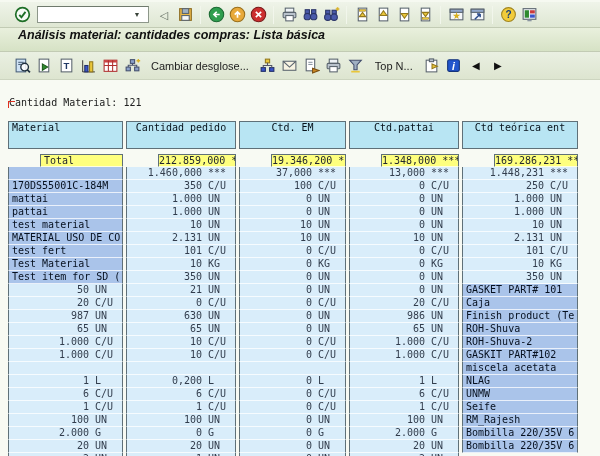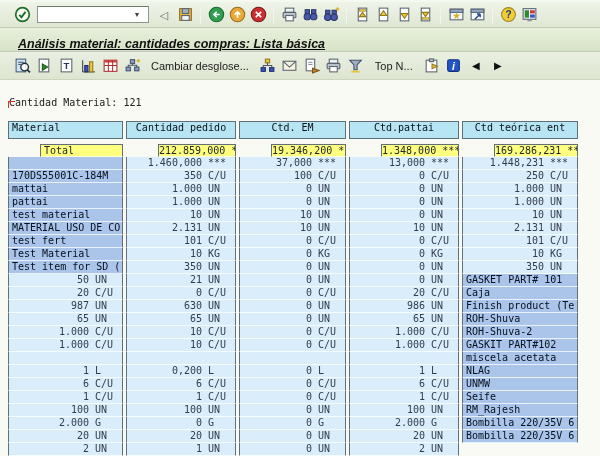--- a/index.html
+++ b/index.html
@@ -15,24 +15,23 @@
   .tb-icon{ width:18px; height:18px; display:inline-flex; align-items:center; justify-content:center; flex:none; }
   .tb-sep{ width:1px; height:18px; background:#b9c2ac; border-right:1px solid #f2f6ec; margin:0 3px; flex:none;}
   .cmd-wrap{ display:inline-flex; align-items:center; border:1px solid #8d978a;
     border-top-color:#6f7a6d; background:#fff; height:17px; width:112px; margin:0 3px; }
   .cmd-wrap input{ border:none; outline:none; width:92px; height:13px; font-size:10px; padding-left:2px;}
   .cmd-dd{ width:14px; text-align:center; font-size:7px; color:#3a443a; cursor:pointer; }
   .tri{ font-size:11px; color:#5d675c; line-height:18px; }
 
   
   .title-bar{
-    height:24px; display:flex; align-items:flex-end; padding-left:18px;
+    height:24px; display:flex; align-items:flex-start; padding-left:18px;
     background:linear-gradient(#e9f0dd,#d6e2c5);
     border-bottom:1px solid #c2cbb4;
-    text-decoration:underline;
   }
   .title-bar span{ font-size:12.5px; font-weight:bold; font-style:italic; color:#111; }
 
   
   .app-toolbar{
     height:28px; display:flex; align-items:center; gap:4px;
     padding-left:13px; background:linear-gradient(#eaf0e2,#dde5d0);
     border-bottom:1px solid #cdd5c0;
   }
   .txt-btn{ font-size:11px; color:#1d1d1d; padding:0 6px; cursor:pointer; white-space:nowrap; }
@@ -42,21 +41,21 @@
   .corner{ position:absolute; left:8px; top:4px; width:7px; height:7px;
            border-left:1px solid #e03020; border-top:1px solid #e03020; }
   .count-label{ display:block; margin:17px 0 0 9px;
     font:10px "DejaVu Sans Mono", monospace; color:#202020; }
 
   .report{ margin:13px 0 0 8px; }
   .report-header,.report-body{
     display:grid; grid-template-columns:115px 110px 107px 110px 116px; column-gap:3px;
   }
   .hcell{
-    height:18px; line-height:16px; border:1px solid #5f7078; background:#b8e5f3;
+    height:28px; line-height:16px; border:1px solid #5f7078; background:#b8e5f3;
     font:10px "DejaVu Sans Mono", monospace; color:#08131c; text-align:center; cursor:pointer;
   }
   .hcell.first{ text-align:left; padding-left:3px; }
   .report-body{ margin-top:5px; grid-auto-rows:13px; }
   .cell{
     border-left:1px solid #5f7078; border-right:1px solid #5f7078;
     border-bottom:1px solid rgba(255,255,255,.75);
     font:10px "DejaVu Sans Mono", monospace; line-height:12px;
     display:flex; align-items:center; overflow:hidden; white-space:nowrap; cursor:pointer;
   }

